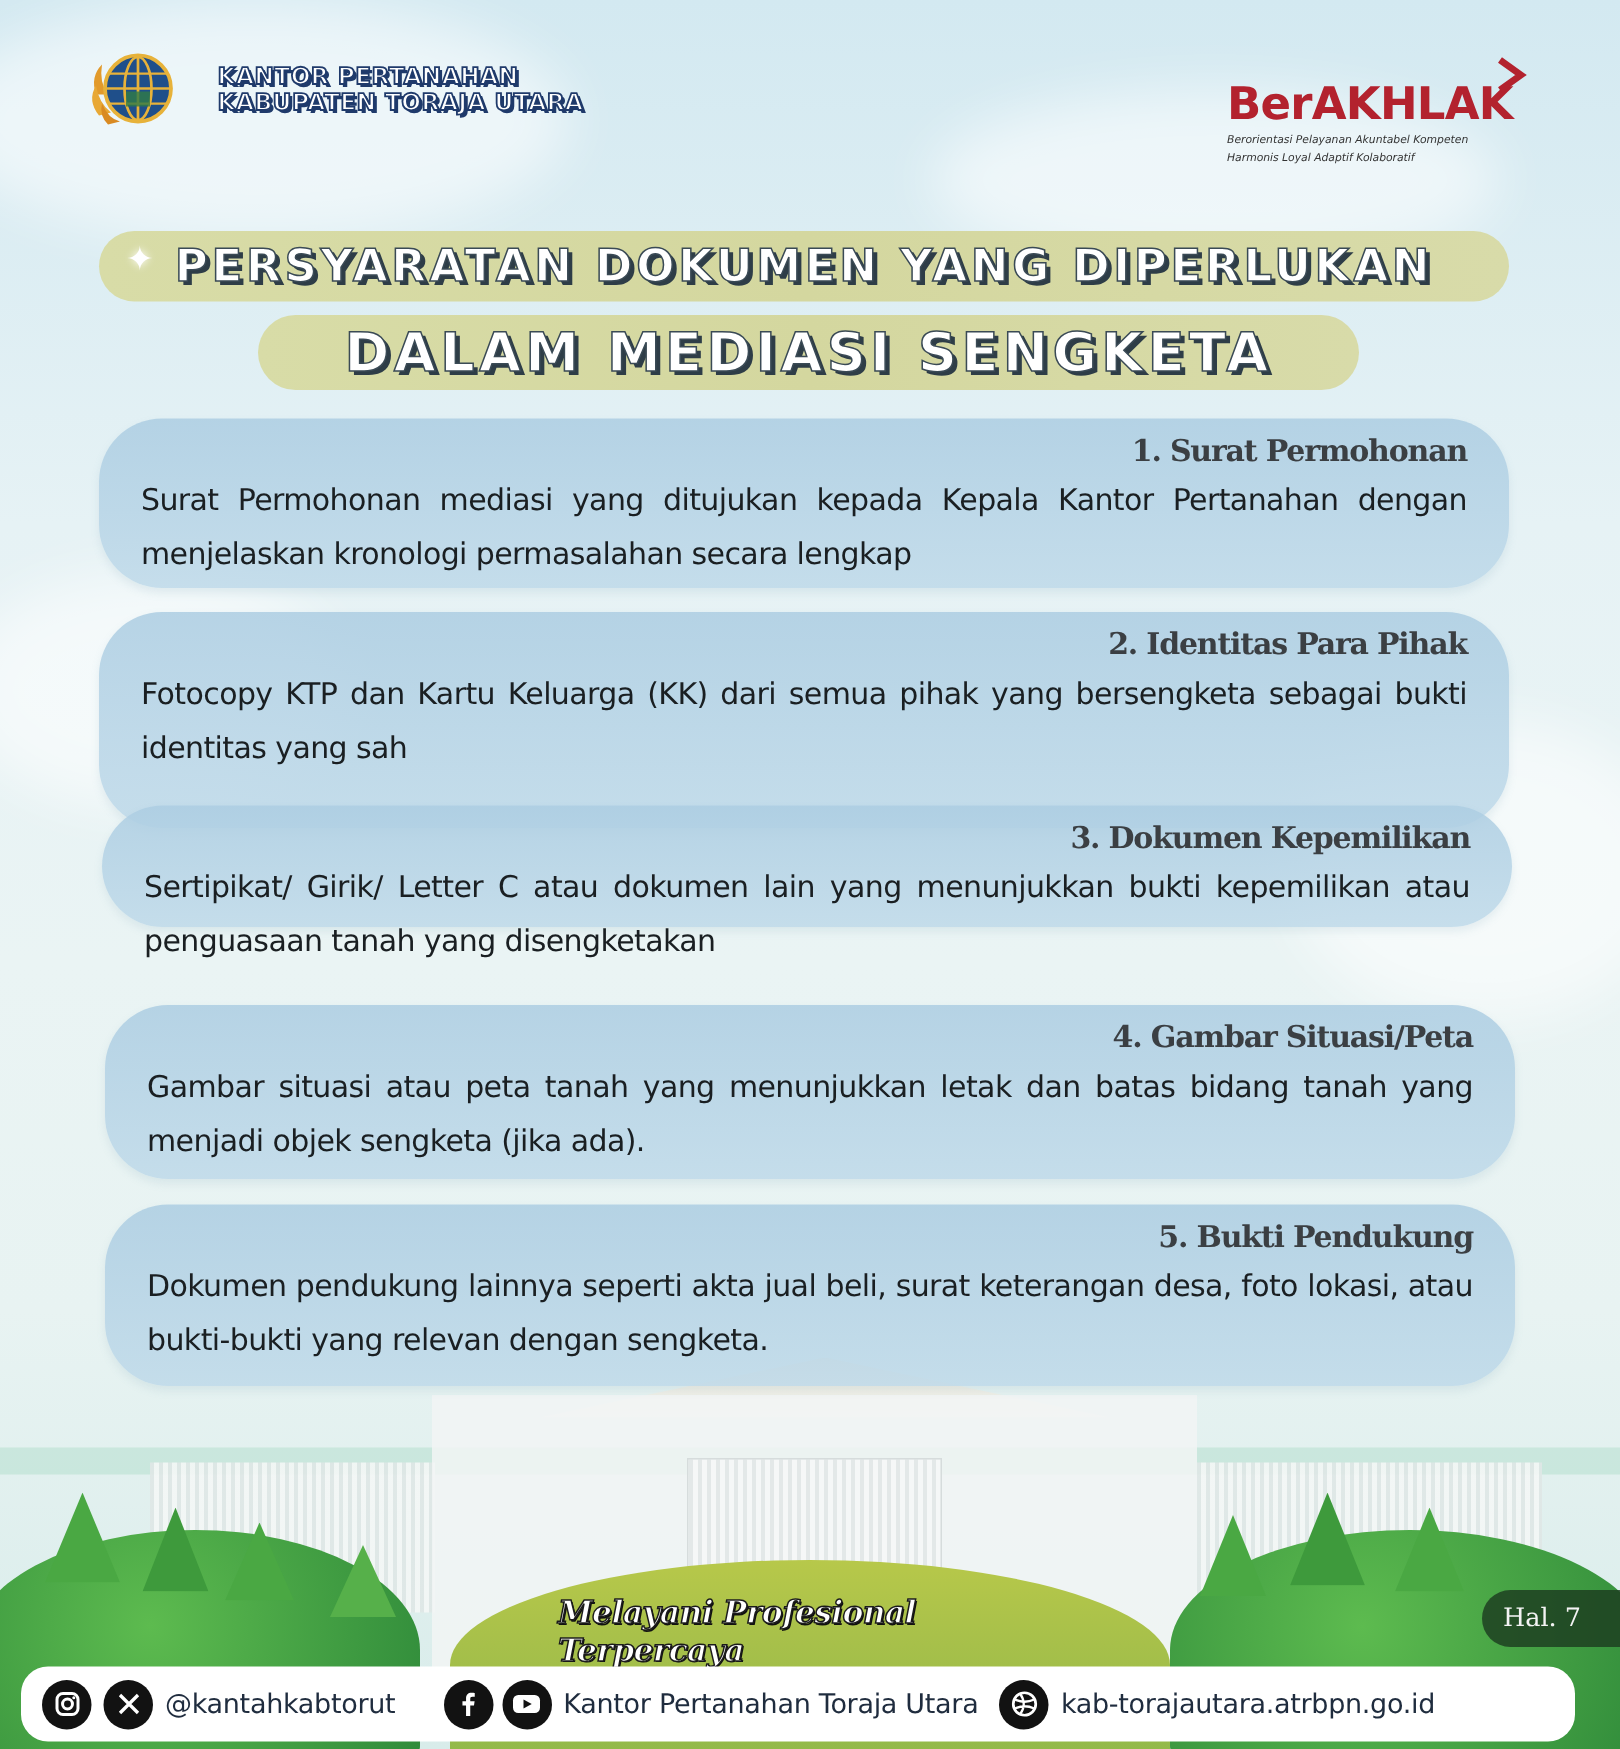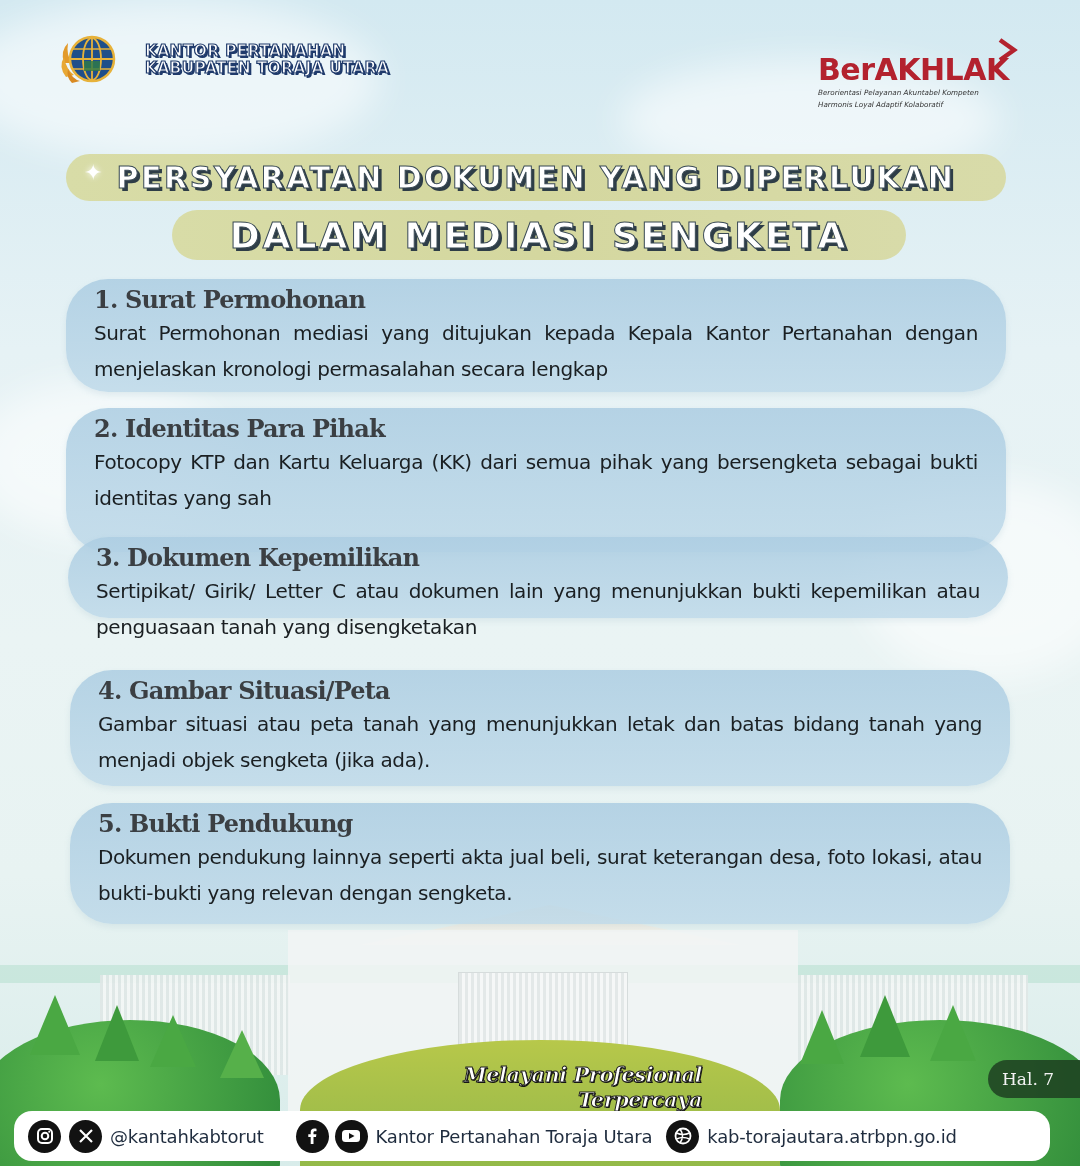--- a/index.html
+++ b/index.html
@@ -46,41 +46,41 @@
 
   
   .card {
     position: absolute; left: 66px; width: 940px; border-radius: 42px;
     background: linear-gradient(180deg, rgba(172,205,226,0.85) 0%, rgba(190,217,233,0.85) 100%);
     box-shadow: 0 3px 6px rgba(120,160,180,0.15);
     padding: 6px 28px 0 28px;
     color: #1c2226;
   }
   .card-title {
-    text-align: left; font-family: "DejaVu Serif", serif; font-weight: bold; font-size: 24px; color: #3b3f43;
+    text-align: right; font-family: "DejaVu Serif", serif; font-weight: bold; font-size: 20px; color: #3b3f43;
     letter-spacing: -0.8px; line-height: 30px;
   }
   .card-body {
     font-family: "DejaVu Sans", sans-serif; font-size: 20px; line-height: 36px; text-align: justify;
     letter-spacing: -0.4px; color: #1a1f22;
   }
 
   
   .building { position: absolute; left: 288px; top: 930px; width: 510px; height: 200px; background: #f2f5f4; opacity: 0.85; }
   .roof { position: absolute; left: 360px; top: 905px; width: 380px; height: 40px; background: linear-gradient(180deg, #efe6d4, #f3f3ef); clip-path: polygon(50% 0, 100% 100%, 0 100%); opacity: 0.8; }
   .door { position: absolute; left: 458px; top: 972px; width: 170px; height: 110px; background: repeating-linear-gradient(90deg, #e3e8e8 0 3px, #f5f7f7 3px 6px); border: 1px solid #d6dcdc; }
   .wing { position: absolute; top: 975px; height: 100px; background: #e9f1ef; opacity: 0.9; }
   .wing-stripes { background: repeating-linear-gradient(90deg, #dfe7e6 0 3px, #f4f7f6 3px 6px); }
   .hedge-band { position: absolute; left: 0; top: 965px; width: 1080px; height: 18px; background: #bfe3d6; opacity: 0.7; }
   .hill { position: absolute; left: 300px; top: 1040px; width: 480px; height: 140px; border-radius: 50% 50% 0 0; background: linear-gradient(180deg, #b7c84a 0%, #a7c04a 40%, #8fb848 100%); }
   .bush { position: absolute; border-radius: 50% 50% 10% 10%; }
   .leaf { position: absolute; background: #4aa843; clip-path: polygon(50% 0, 100% 100%, 0 100%); }
 
   .tagline {
-    position: absolute; left: 372px; top: 1062px; width: 330px; text-align: right;
+    position: absolute; left: 372px; top: 1062px; width: 330px; text-align: left;
     font-family: "DejaVu Serif", serif; font-style: italic; font-weight: bold; font-size: 21px; color: #ffffff;
     -webkit-text-stroke: 1px #1b1b1b; text-shadow: 1px 1px 0 #111;
     letter-spacing: -0.5px;
   }
   .page-badge {
     position: absolute; left: 988px; top: 1060px; width: 100px; height: 38px; border-radius: 19px 0 0 19px;
     background: rgba(28,60,32,0.82);
     color: #f3f3f3; font-family: "DejaVu Serif", serif; font-size: 17px; line-height: 38px; padding-left: 14px;
   }
 

